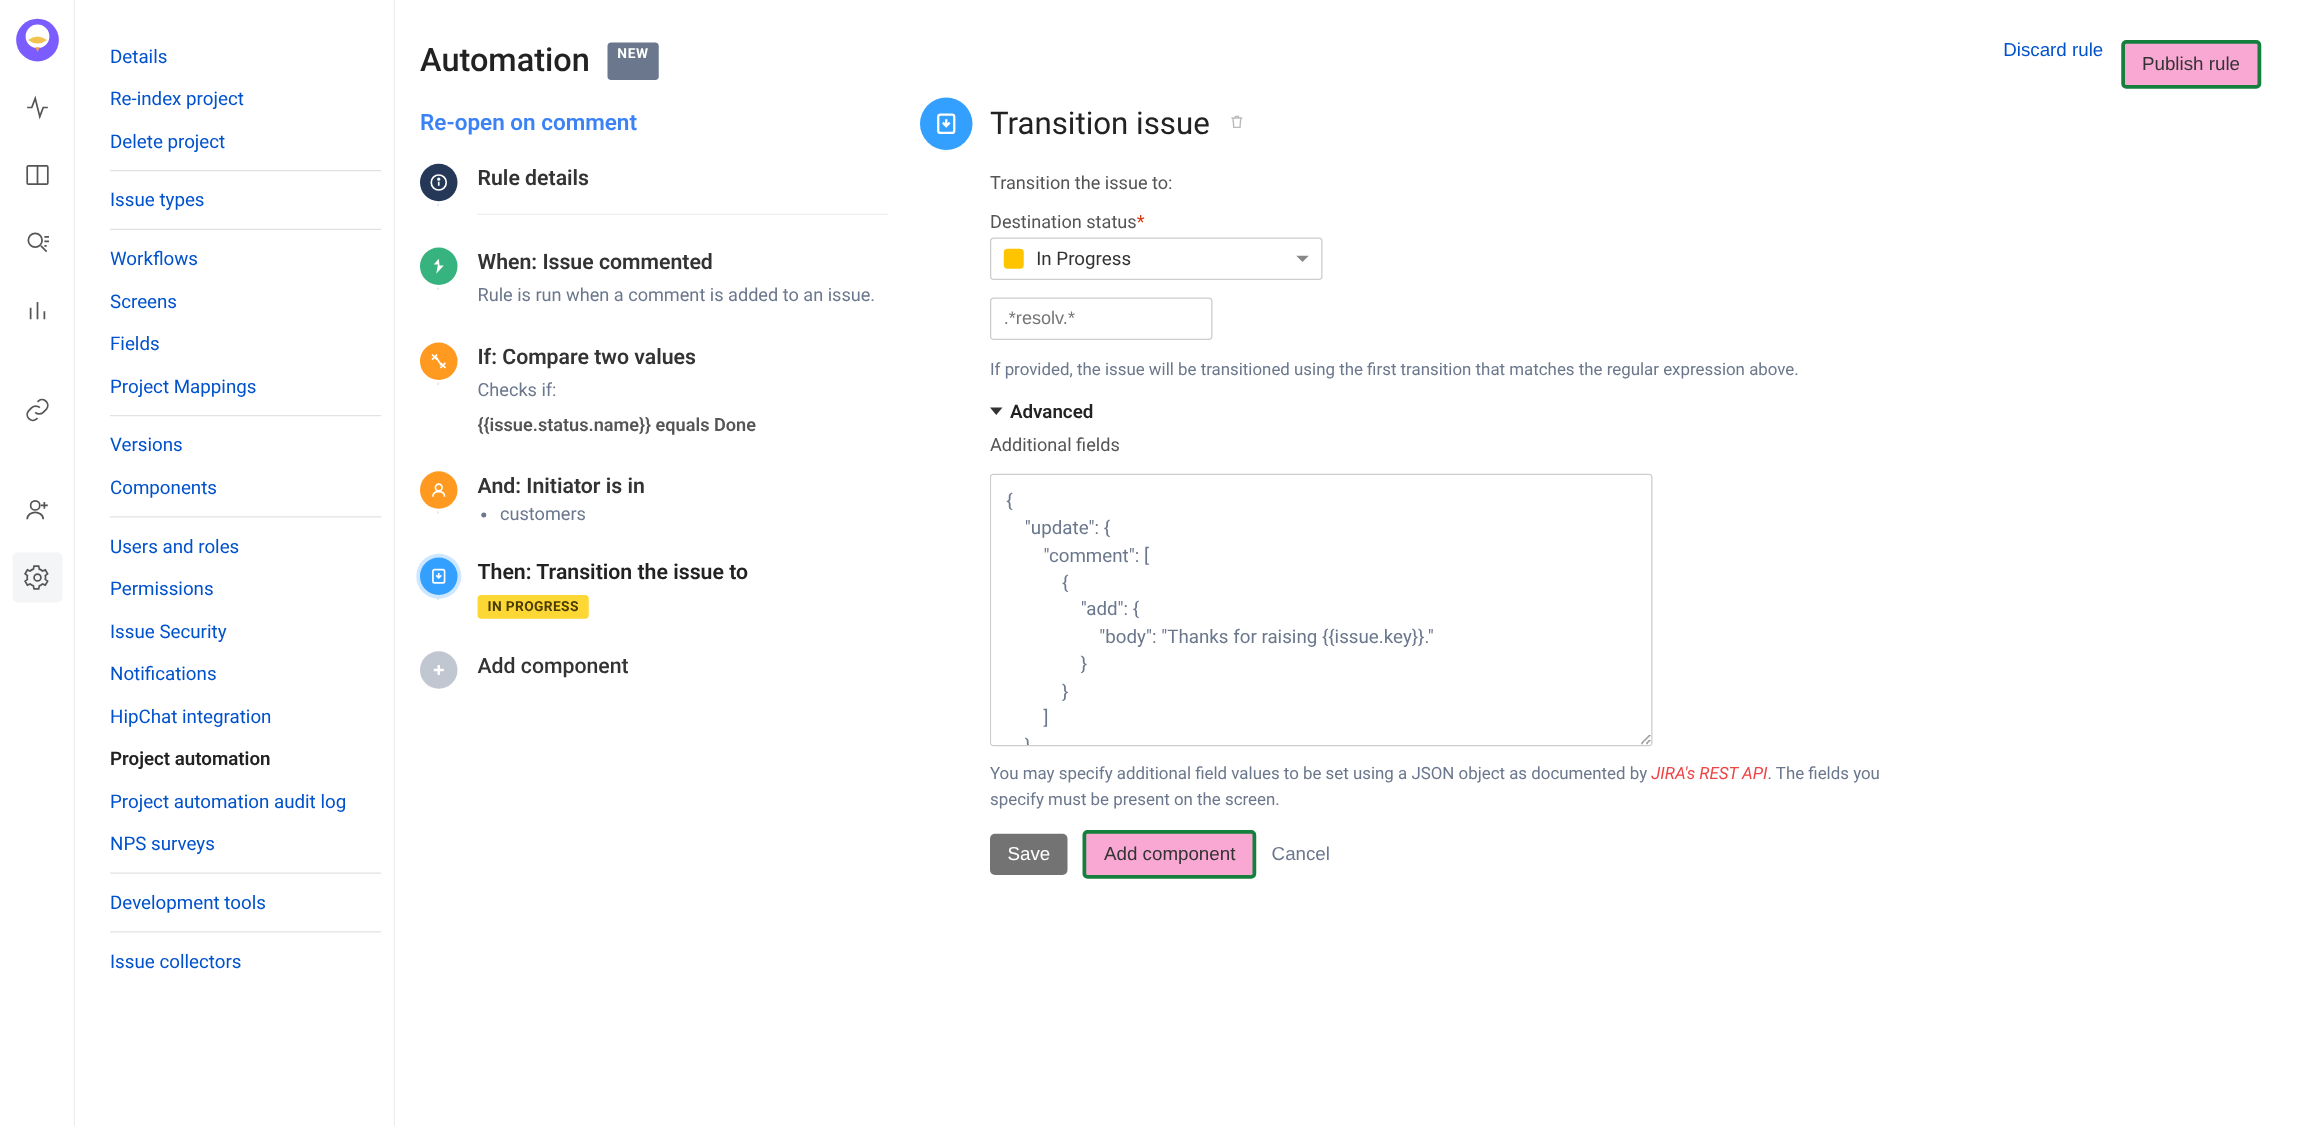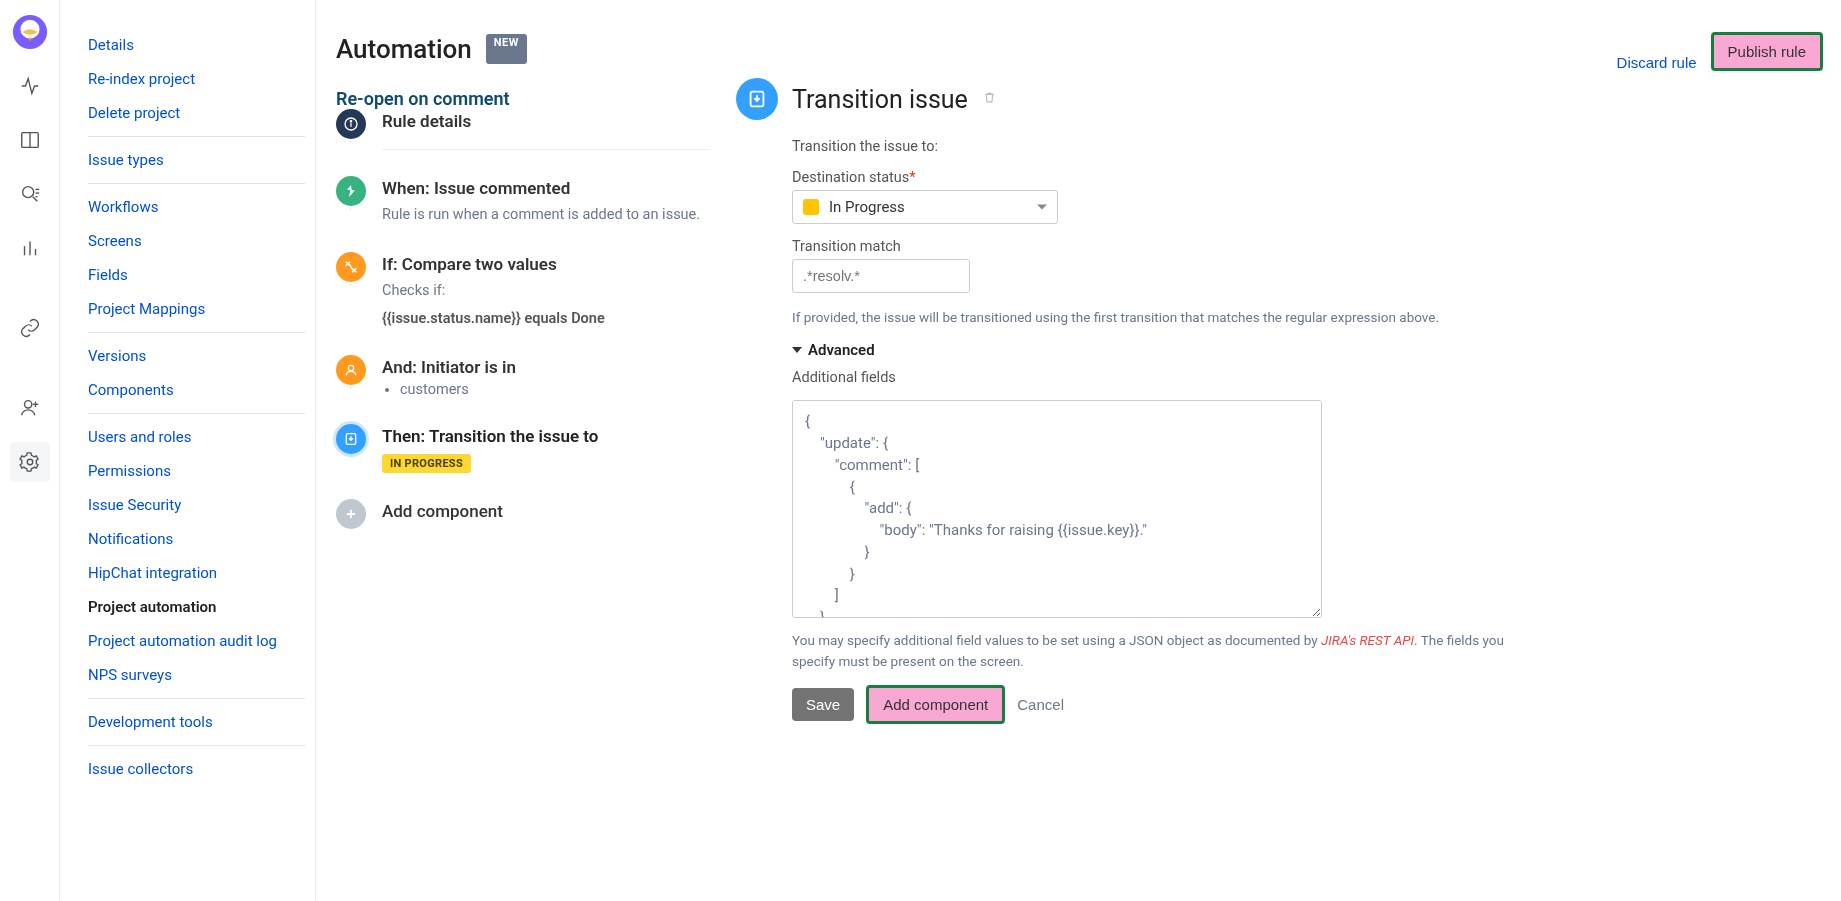--- a/index.html
+++ b/index.html
@@ -20,21 +20,21 @@
   .sidebar hr { border: none; border-top: 1px solid #e2e2e2; margin: 6px 0; }
 
   
   .main { flex: 1; display: flex; padding: 34px 18px 20px 20px; overflow: hidden; }
 
   
   .rule-col { width: 384px; padding-right: 10px; }
   .rule-header { display: flex; gap: 14px; margin-bottom: 24px; }
   .rule-header h1 { font-size: 26px; font-weight: 500; color: #222; }
   .badge-new { background: #6b778c; color: #fff; font-size: 11px; font-weight: 700; padding: 2px 8px; border-radius: 3px; letter-spacing: .5px; }
-  .rule-name { font-size: 18px; font-weight: 600; color: #0c4a6e; }
+  .rule-name { font-size: 18px; font-weight: 600; margin-bottom: 22px; color: #3b82f6; }
 
   .step { display: flex; align-items: flex-start; gap: 16px; position: relative; padding-bottom: 26px; }
   .step:not(:last-child) .icon-wrap::after { content: ""; position: absolute; left: 14px; top: 32px; bottom: -4px; width: 1px; background: #ddd; }
   .icon-wrap { position: relative; flex: 0 0 30px; }
   .step-icon { width: 30px; height: 30px; border-radius: 50%; display: flex; align-items: center; justify-content: center; color: #fff; flex-shrink: 0; }
   .step-icon svg { width: 16px; height: 16px; }
   .step-body { flex: 1; padding-top: 2px; }
   .step-body hr { border: none; border-top: 1px solid #eee; margin-top: 18px; }
   .step-title { font-size: 17px; font-weight: 600; color: #333; cursor: pointer; }
   .step-title.active { color: #222; }
@@ -46,21 +46,21 @@
   .step-add .step-title { color: #333; font-weight: 500; font-size: 17px; }
 
   .ic-blue1 { background: #253858; }
   .ic-green { background: #36b37e; }
   .ic-orange { background: #ff991f; }
   .ic-blue2 { background: #33a0ff; box-shadow: 0 0 0 3px rgba(51,160,255,0.25); }
   .ic-grey { background: #c1c7d0; }
 
   
   .detail-col { flex: 1; padding-left: 16px; position: relative; }
-  .actions-top { position: absolute; top: -2px; right: 0; display: flex; align-items: flex-end; gap: 14px; }
+  .actions-top { position: absolute; top: -2px; right: 14px; display: flex; align-items: flex-start; gap: 14px; }
   .link-btn { color: #0052cc; font-size: 15px; cursor: pointer; background: none; border: none; }
   .btn { border: 3px solid #15803d; background: #f9a8d4; color: #333; font-size: 15px; padding: 8px 14px; border-radius: 4px; cursor: pointer; }
   .btn-primary { border: none; background: #4c9aff; color: #fff; }
   .btn-primary.faded { background: #737373; }
   .panel-head { display: flex; align-items: center; gap: 14px; margin-bottom: 18px; margin-top: 44px; }
   .panel-head .big-icon { width: 42px; height: 42px; border-radius: 50%; background: #33a0ff; display: flex; align-items: center; justify-content: center; color: #fff; }
   .panel-head .big-icon svg { width: 22px; height: 22px; }
   .panel-head h2 { font-size: 25px; font-weight: 400; color: #222; }
   .trash { color: #bbb; cursor: pointer; }
   .trash svg { width: 15px; height: 15px; }
@@ -298,21 +298,20 @@
 
       <div class="field-block">
         <div class="field-label"><span>Destination status</span><span class="req">*</span></div>
         <div class="select-like">
           <span class="yellow-square"></span>
           <span>In Progress</span>
         </div>
       </div>
 
       <div class="field-block">
-        <div class="field-label">Transition match</div>
         <input class="text-input" placeholder=".*resolv.*" style="">
       </div>
 
       <div class="help-text">If provided, the issue will be transitioned using the first transition that matches the regular expression above.</div>
 
       <div class="adv-toggle">
           <span>Advanced</span>
         </div>
 
       <div class="field-block" style="margin-top:10px">

